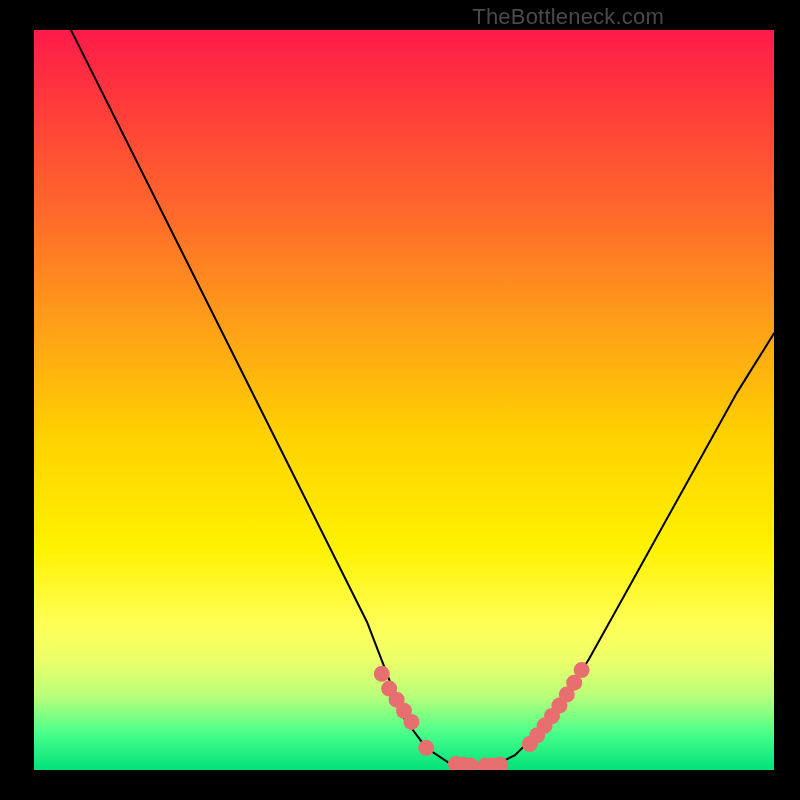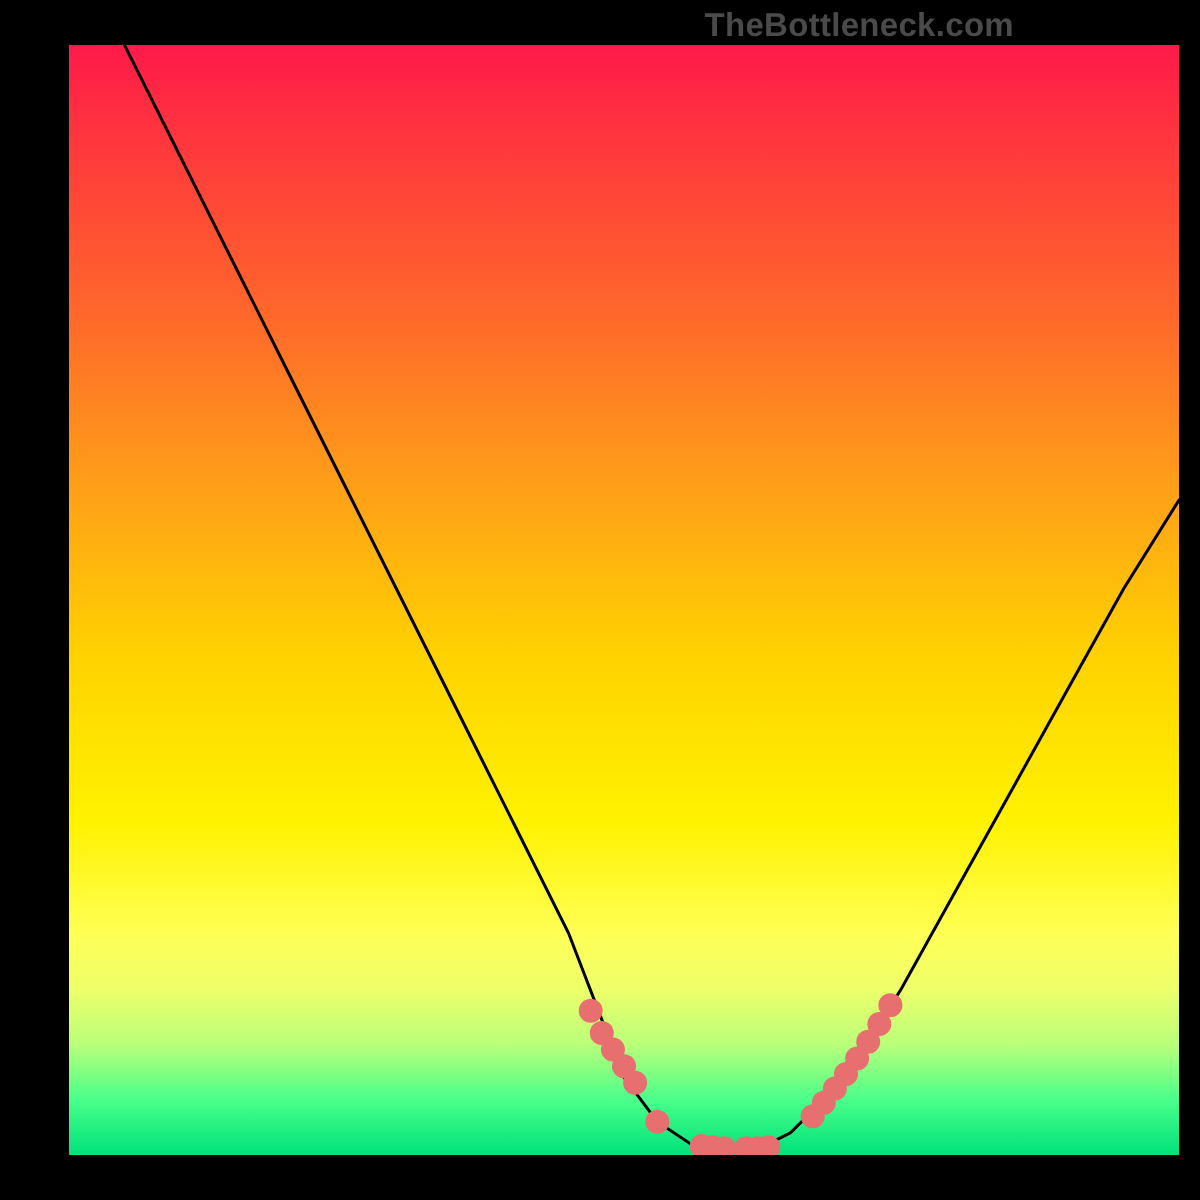--- a/index.html
+++ b/index.html
@@ -5,25 +5,24 @@
   html, body {
     margin: 0;
     padding: 0;
     width: 800px;
     height: 800px;
     background: #000000;
     overflow: hidden;
   }
   .frame {
     position: absolute;
-    left: 16px;
+    left: 4px;
     top: 0;
     width: 668px;
     height: 800px;
-    font-weight: bold;
   }
   .plot-area {
     position: absolute;
     left: 30px;
     top: 30px;
     width: 740px;
     height: 740px;
     background: linear-gradient(to bottom,
       #ff1a4a 0%,
       #ff3b3b 10%,

